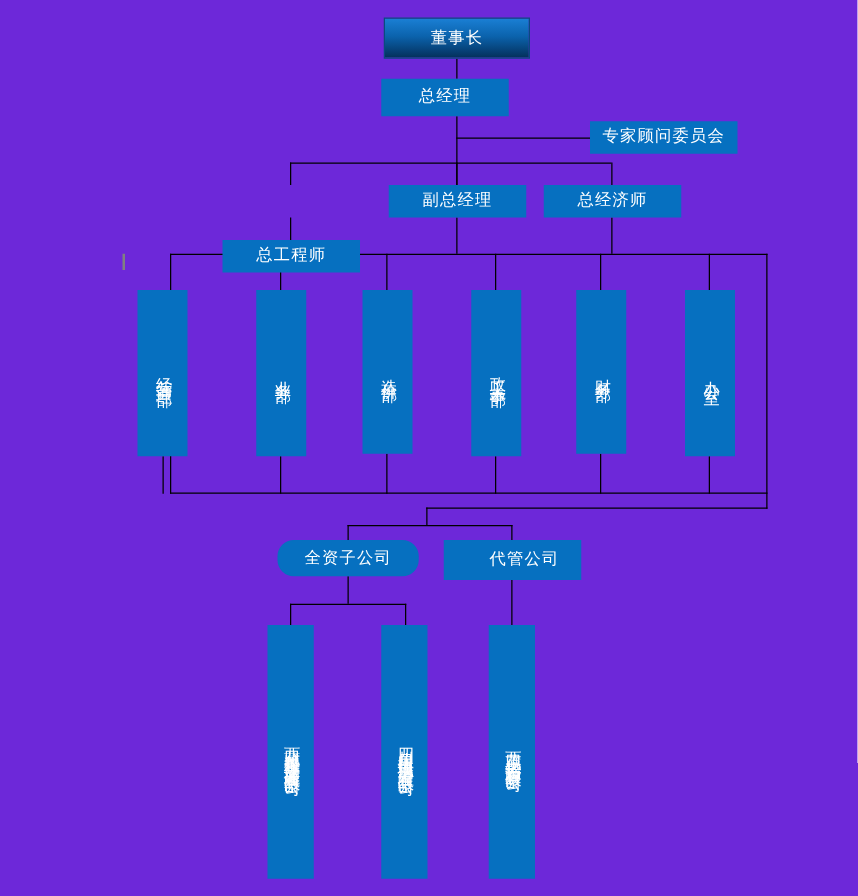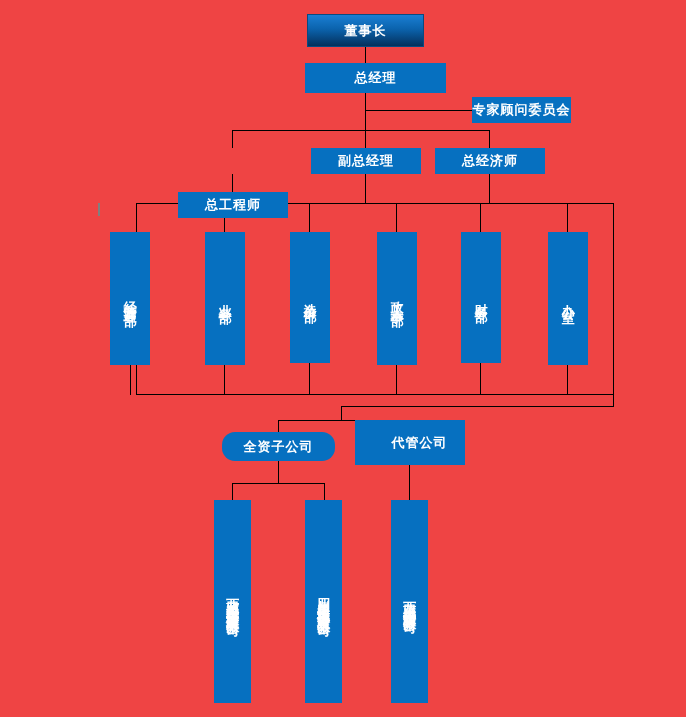--- a/index.html
+++ b/index.html
@@ -7,23 +7,22 @@
     padding: 0;
     background: #ffffff;
   }
   body {
     font-family: "DejaVu Sans", "Liberation Sans", sans-serif;
   }
   #chart-root {
     position: relative;
     width: 686px;
     height: 717px;
-    background: #ef4444;
+    background: #6d28d9;
     overflow: hidden;
-    font-weight: bold;
   }
   .node {
     position: absolute;
     background: #0670c0;
     color: #ffffff;
     box-sizing: border-box;
     display: flex;
     align-items: center;
     justify-content: center;
     text-align: center;
@@ -66,27 +65,27 @@
 </style>
 </head>
 <body>
 
 <div id="chart-root">
 
   <div class="node gradient" style="left:307px; top:14px; width:117px; height:33px;">董事长</div>
 
   <div class="line v" style="left:365px; top:47px; height:16px;"></div>
 
-  <div class="node" style="left:305px; top:63px; width:141px; height:30px;">总经理</div>
+  <div class="node" style="left:305px; top:63px; width:102px; height:30px;">总经理</div>
 
   <div class="line v" style="left:365px; top:93px; height:59px;"></div>
 
   <div class="line h" style="left:365px; top:110px; width:107px;"></div>
 
-  <div class="node" style="left:472px; top:97px; width:99px; height:26px;">专家顾问委员会</div>
+  <div class="node" style="left:472px; top:97px; width:118px; height:26px;">专家顾问委员会</div>
 
   <div class="line h" style="left:232px; top:130px; width:257px;"></div>
   <div class="line v" style="left:232px; top:130px; height:18px;"></div>
   <div class="line v" style="left:365px; top:130px; height:18px;"></div>
   <div class="line v" style="left:489px; top:130px; height:18px;"></div>
 
   <div class="node" style="left:178px; top:148px; width:110px; height:26px;margin-top:44px;">总工程师</div>
   <div class="node" style="left:435px; top:148px; width:110px; height:26px;">总经济师</div>
   <div class="node" style="left:311px; top:148px; width:110px; height:26px;">副总经理</div>
 
@@ -125,21 +124,21 @@
   <div class="line h" style="left:136px; top:394px; width:478px;"></div>
 
   <div class="line h" style="left:341px; top:406px; width:273px;"></div>
   <div class="line v" style="left:341px; top:406px; height:14px;"></div>
 
   <div class="line h" style="left:278px; top:420px; width:132px;"></div>
   <div class="line v" style="left:278px; top:420px; height:12px;"></div>
   <div class="line v" style="left:409px; top:420px; height:12px;"></div>
 
   <div class="node" style="left:222px; top:432px; width:113px; height:29px;border-radius:13px;">全资子公司</div>
-  <div class="node" style="left:355px; top:420px; width:110px; height:45px;padding-left:19px;">代管公司</div>
+  <div class="node" style="left:355px; top:432px; width:110px; height:32px;padding-left:19px;">代管公司</div>
 
   <div class="line v" style="left:278px; top:461px; height:22px;"></div>
   <div class="line h" style="left:232px; top:483px; width:93px;"></div>
   <div class="line v" style="left:232px; top:483px; height:17px;"></div>
   <div class="line v" style="left:324px; top:483px; height:17px;"></div>
 
   <div class="line v" style="left:409px; top:461px; height:39px;"></div>
 
   <div class="node vertical-tall" style="left:214px; top:500px; width:37px; height:203px;">西藏鉴科工程建设监理有限公司</div>
   <div class="node vertical-tall" style="left:305px; top:500px; width:37px; height:203px;">四川星田建设项目管理有限公司</div>

